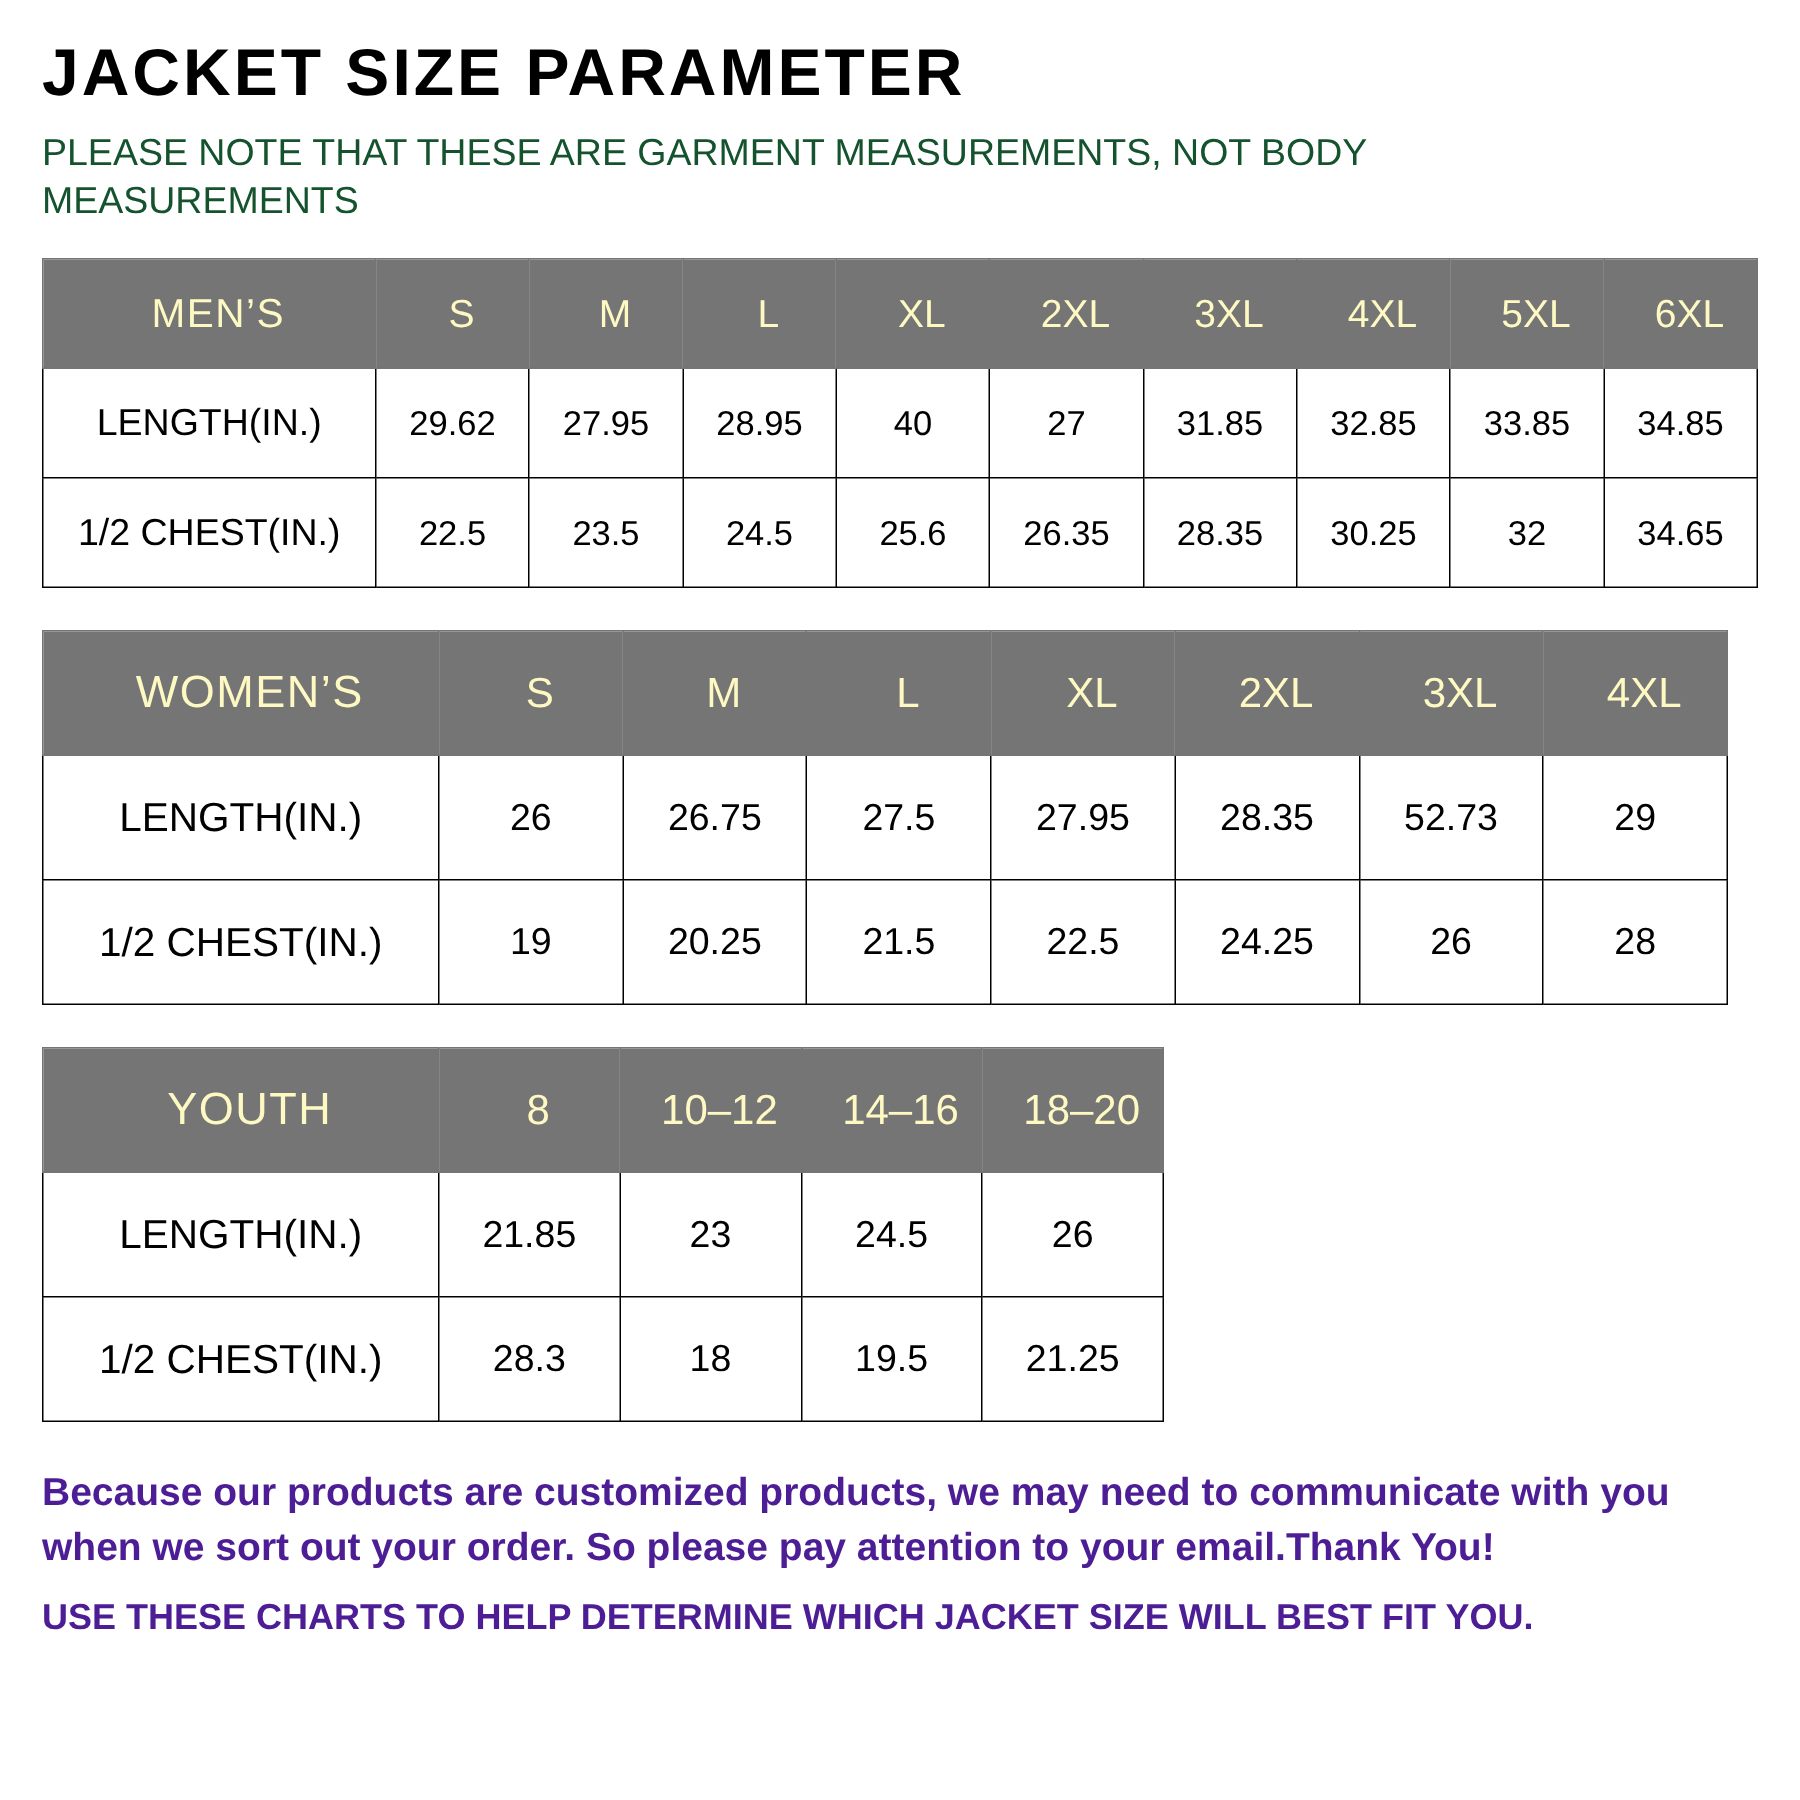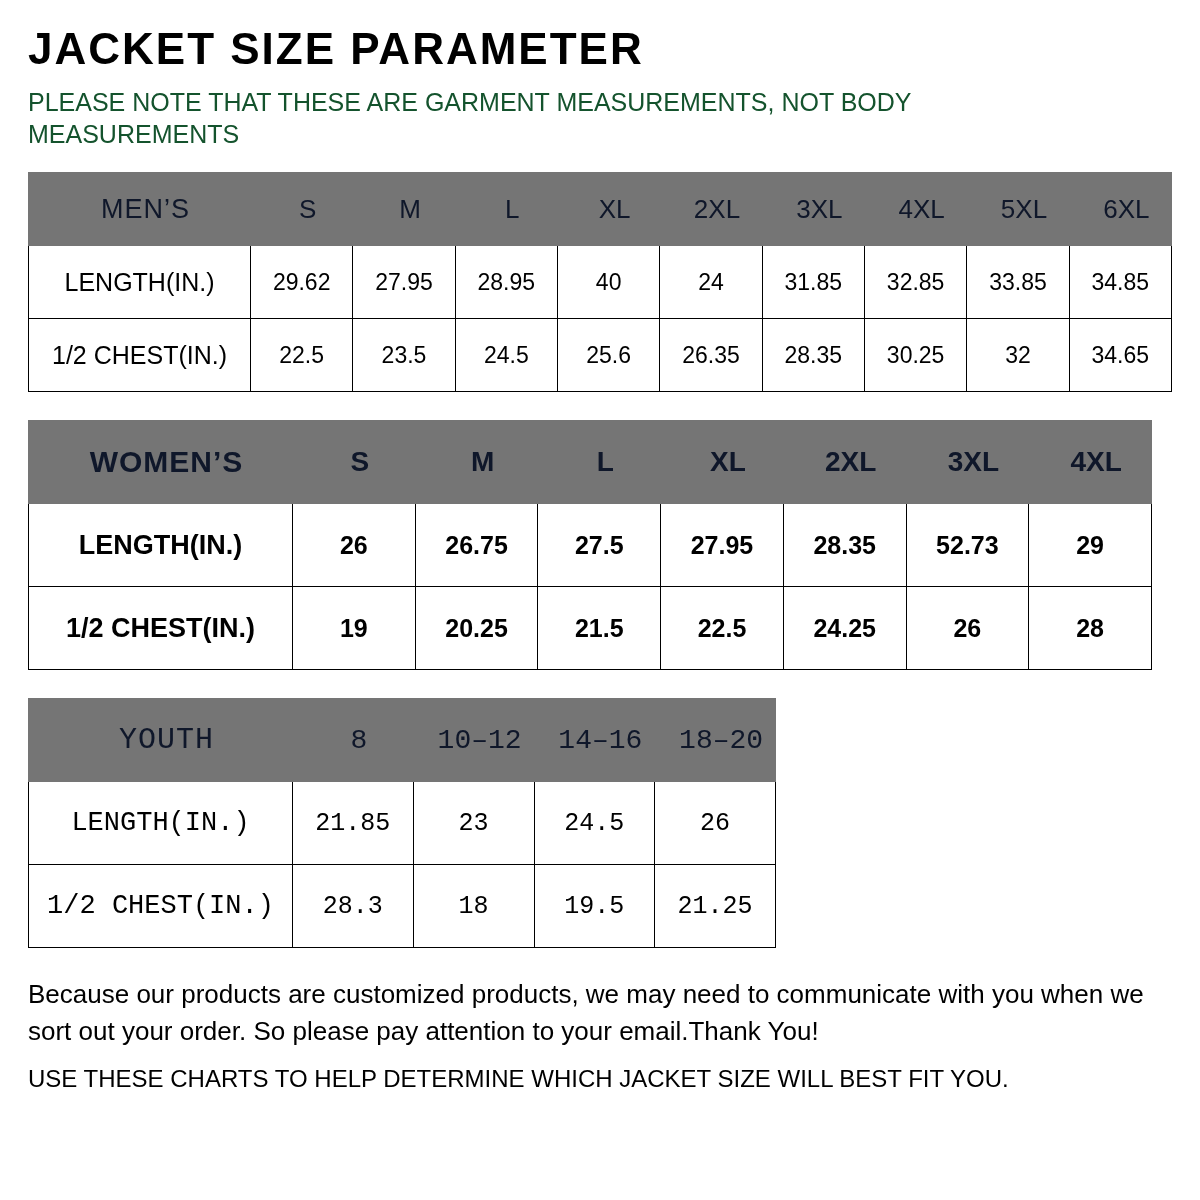--- a/index.html
+++ b/index.html
@@ -43,58 +43,59 @@
     border: 1px solid #000000;
     text-align: center;
     vertical-align: middle;
     font-size: 23px;
     height: 72px;
     padding: 0 4px;
     background: #ffffff;
   }
   table.size-table tr.head td {
     background: #757575;
-    color: #0f172a;
+    color: #fef9c3;
     border-color: #757575;
     padding-left: 16px;
   }
   table.size-table tr.head td.label {
     font-size: 27px;
     letter-spacing: 1px;
   }
   table.size-table tr.head td.size {
     font-size: 26px;
   }
   table.size-table td.row-label {
     font-size: 25px;
   }
   
   #mens-table { width: 1144px; }
   #mens-table col.label-col { width: 222px; }
   
   #womens-table { width: 1124px; }
   #womens-table col.label-col { width: 264px; }
-  #womens-table td { height: 82px; font-size: 25px; font-weight: bold; }
+  #womens-table td { height: 82px; font-size: 25px; }
   #womens-table tr.head td.label { font-size: 30px; }
   #womens-table tr.head td.size { font-size: 28px; }
   #womens-table td.row-label { font-size: 27px; }
   
-  #youth-table { width: 748px; font-family: Liberation Mono, monospace; }
+  #youth-table { width: 748px; }
   #youth-table col.label-col { width: 264px; }
   #youth-table td { height: 82px; font-size: 25px; }
   #youth-table tr.head td.label { font-size: 30px; }
   #youth-table tr.head td.size { font-size: 28px; }
   #youth-table td.row-label { font-size: 27px; }
 
   .footer-note {
-    color: #000000;
+    color: #4c1d95;
     font-size: 26px;
     line-height: 1.42;
     margin: 12px 0 0 0;
     max-width: 1130px;
+    font-weight: bold;
   }
   .footer-note.second {
     font-size: 24px;
   }
 </style>
 </head>
 <body>
 
 <div class="page">
 
@@ -119,21 +120,21 @@
         <td class="size">4XL</td>
         <td class="size">5XL</td>
         <td class="size">6XL</td>
       </tr>
       <tr>
         <td class="row-label">LENGTH(IN.)</td>
         <td>29.62</td>
         <td>27.95</td>
         <td>28.95</td>
         <td>40</td>
-        <td>24</td>
+        <td>27</td>
         <td>31.85</td>
         <td>32.85</td>
         <td>33.85</td>
         <td>34.85</td>
       </tr>
       <tr>
         <td class="row-label">1/2 CHEST(IN.)</td>
         <td>22.5</td>
         <td>23.5</td>
         <td>24.5</td>

